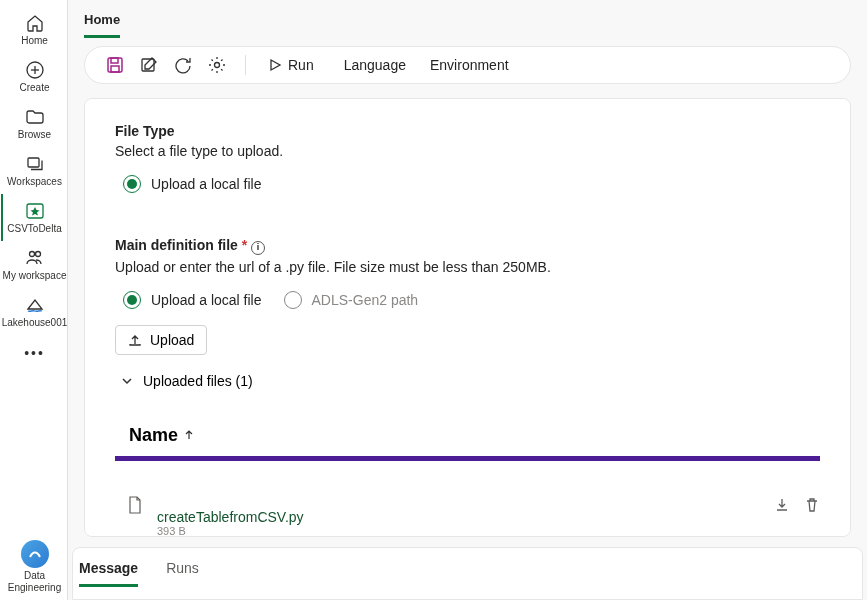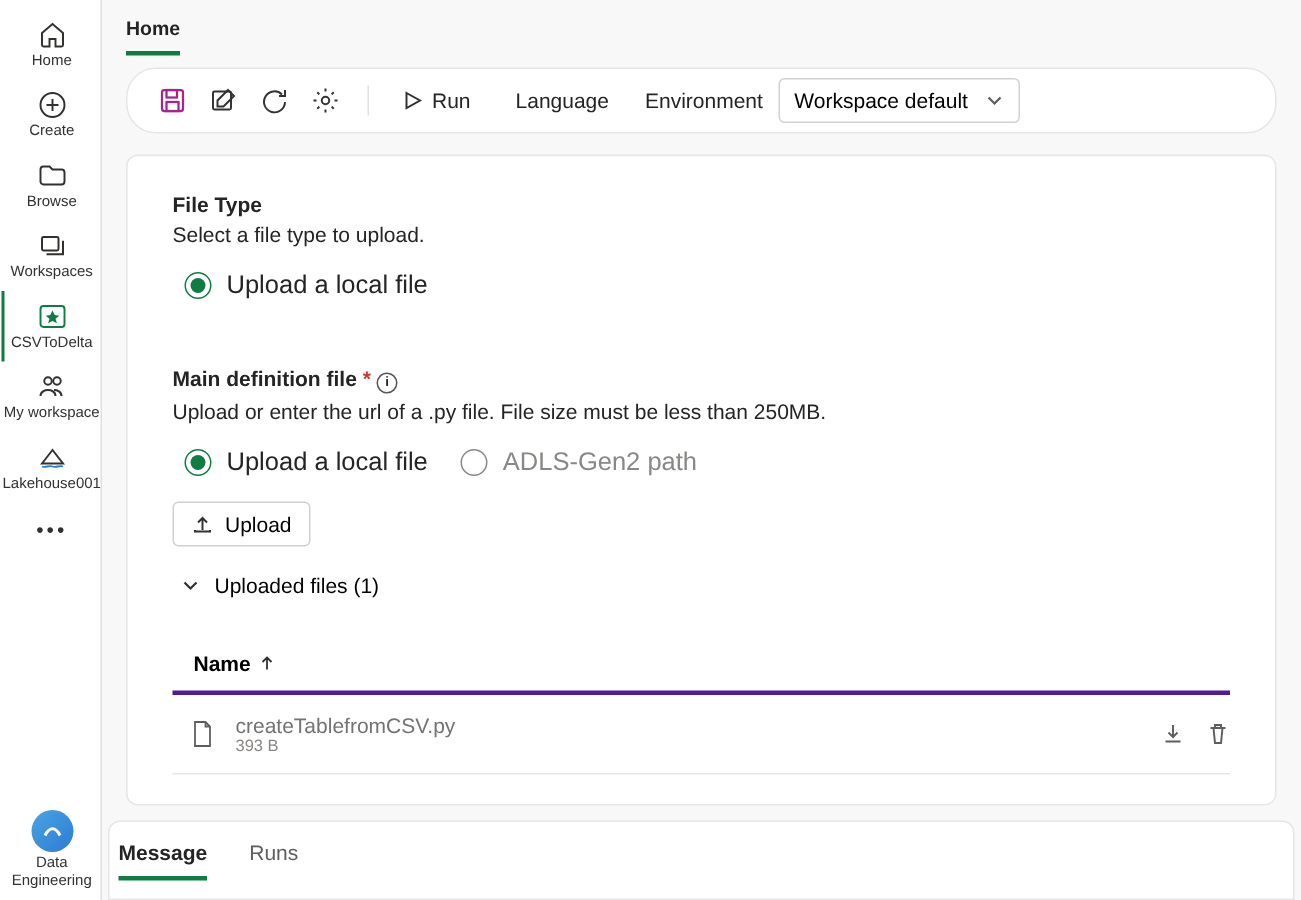--- a/index.html
+++ b/index.html
@@ -18,33 +18,33 @@
 .run-btn { display:flex; align-items:center; gap:6px; cursor:pointer; padding: 4px 6px; font-size:14px; color:#242424; }
 .lbl { font-size:14px; color:#242424; margin-left: 14px; }
 .select { border:1px solid #d1d1d1; border-radius:4px; padding: 6px 10px; display:flex; align-items:center; gap:12px; font-size:14px; cursor:pointer; min-width: 140px; justify-content: space-between;}
 .content { margin: 14px 16px 0; flex:1; background:#fff; border:1px solid #e6e6e6; border-radius:8px; padding: 24px 30px; overflow:auto; }
 .content h4 { font-size:14px; font-weight:600; color:#242424; margin-bottom:4px; }
 .content .desc { font-size:14px; color:#242424; }
 .radio-row { display:flex; align-items:center; gap:10px; margin-top:16px; margin-left:8px; }
 .radio { width:18px; height:18px; border-radius:50%; border:1.5px solid #0f7c41; display:flex; align-items:center; justify-content:center; cursor:pointer; }
 .radio.checked::after { content:''; width:10px; height:10px; border-radius:50%; background:#0f7c41; display:block; }
 .radio.empty { border-color:#8a8886; }
-.radio-label { font-size:17px; color:#242424; }
+.radio-label { font-size:14px; color:#242424; }
 .radio-label.dim { color:#8a8886; }
 .req { color:#d13438; }
 .info-icon { width:14px; height:14px; border:1px solid #555; border-radius:50%; display:inline-flex; align-items:center; justify-content:center; font-size:9px; line-height:1; }
 .section2 { margin-top: 44px; }
 .upload-btn { margin-top:16px; border:1px solid #d1d1d1; border-radius:4px; padding:6px 12px; display:inline-flex; align-items:center; gap:8px; cursor:pointer; font-size:14px; background:#fff; }
 .chevron-row { margin-top:18px; display:flex; align-items:center; gap:10px; font-size:14px; cursor:pointer; margin-left:6px;}
 .file-table { margin-top:30px; }
-.file-table .hdr { padding: 6px 0 10px 14px; border-bottom:3px solid #4c1d95; font-size:14px; font-weight:600; display:flex; align-items:center; gap:6px; }
+.file-table .hdr { padding: 6px 0 10px 14px; border-bottom:5px solid #4c1d95; font-size:18px; font-weight:600; display:flex; align-items:center; gap:6px; }
 .file-row { display:flex; align-items:center; padding:12px 0 12px 12px; border-bottom:1px solid #e6e6e6; gap:12px; }
 .file-row .file-icon { width:18px; }
 .file-row .file-info { flex:1; }
-.file-row .file-name { font-size:14px; color:#737373; }
+.file-row .file-name { font-size:14px; color:#14532d;margin-top:36px; }
 .file-row .file-size { font-size:11px; color:#8a8886; }
 .file-row .row-actions { display:flex; gap:14px; color:#605e5c; }
 .file-row .row-actions span { cursor:pointer; }
 .bottom-tabs { margin: 10px 4px 0; background:#fff; border:1px solid #e6e6e6; border-radius:8px 8px 0 0; padding: 12px 6px; display:flex; gap:28px;text-align:center; }
 .bottom-tabs .tab { font-size:14px; padding-bottom:8px; cursor:pointer; color:#605e5c; }
 .bottom-tabs .tab.active { font-weight:600; color:#242424; border-bottom:3px solid #0f7c41; }
 svg { display:block; }
 .brand-circle { width:28px; height:28px; border-radius:50%; background: linear-gradient(135deg,#4ba3e3,#2b7cd3); display:flex; align-items:center; justify-content:center; }
 </style>
 </head>
@@ -162,26 +162,20 @@
       </span>
     <span class="divider"></span>
     <span class="run-btn">
       <svg width="14" height="14" viewBox="0 0 14 14" fill="none" stroke="#323130" stroke-width="1.3">
           <path d="M3 2l9 5-9 5z"></path>
         </svg>
       <span>Run</span>
     </span>
     <span class="lbl">Language</span>
     <span class="lbl">Environment</span>
-    <div class="select">
-      <span>Workspace default</span>
-      <svg width="12" height="12" viewBox="0 0 12 12" fill="none" stroke="#605e5c" stroke-width="1.5">
-          <path d="M2 4l4 4 4-4"></path>
-        </svg>
-    </div>
   </div>
 
   <div class="content">
     <h4>File Type</h4>
     <div class="desc">Select a file type to upload.</div>
     <div class="radio-row">
       <span class="radio checked"></span>
       <span class="radio-label">Upload a local file</span>
     </div>
 

